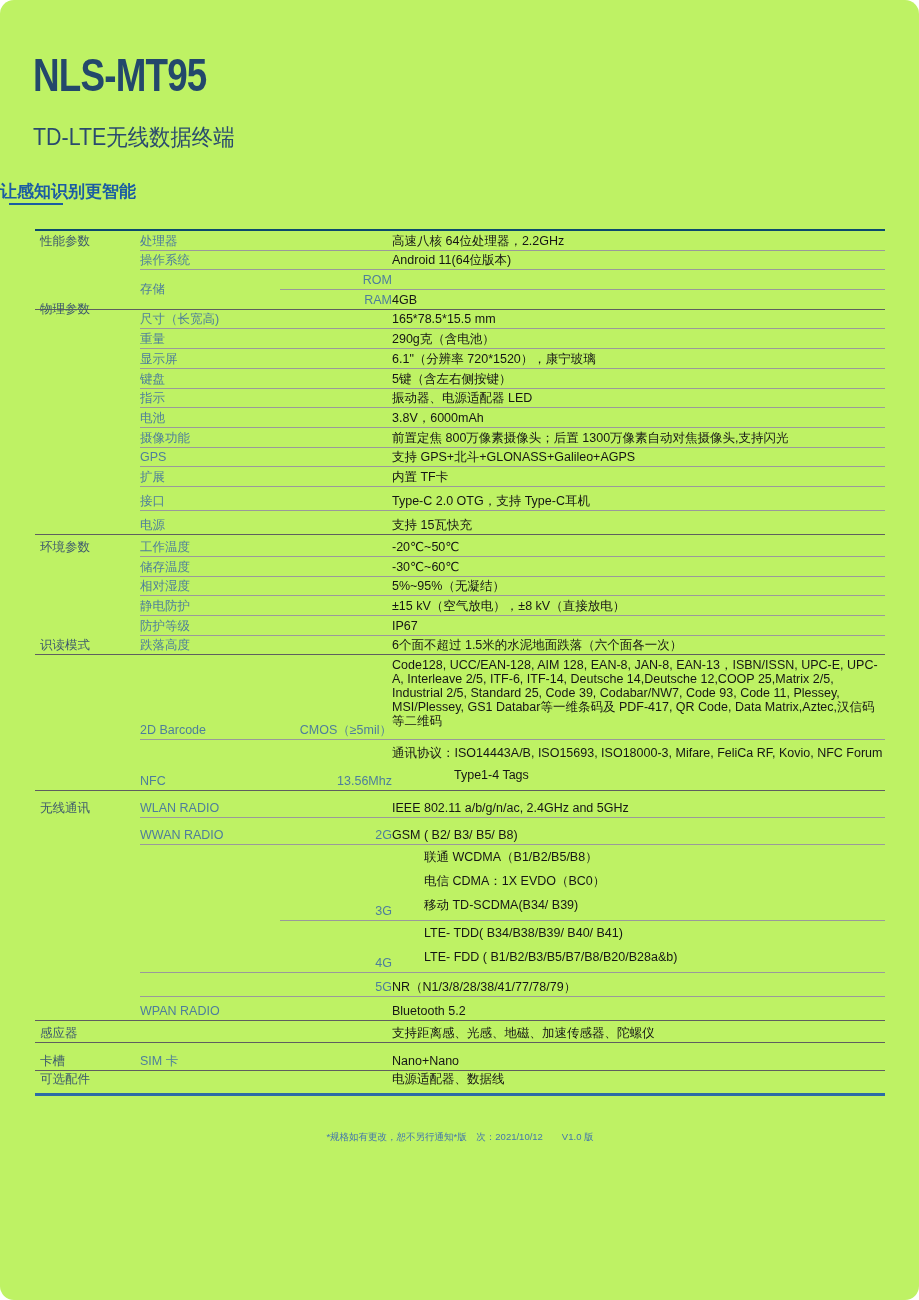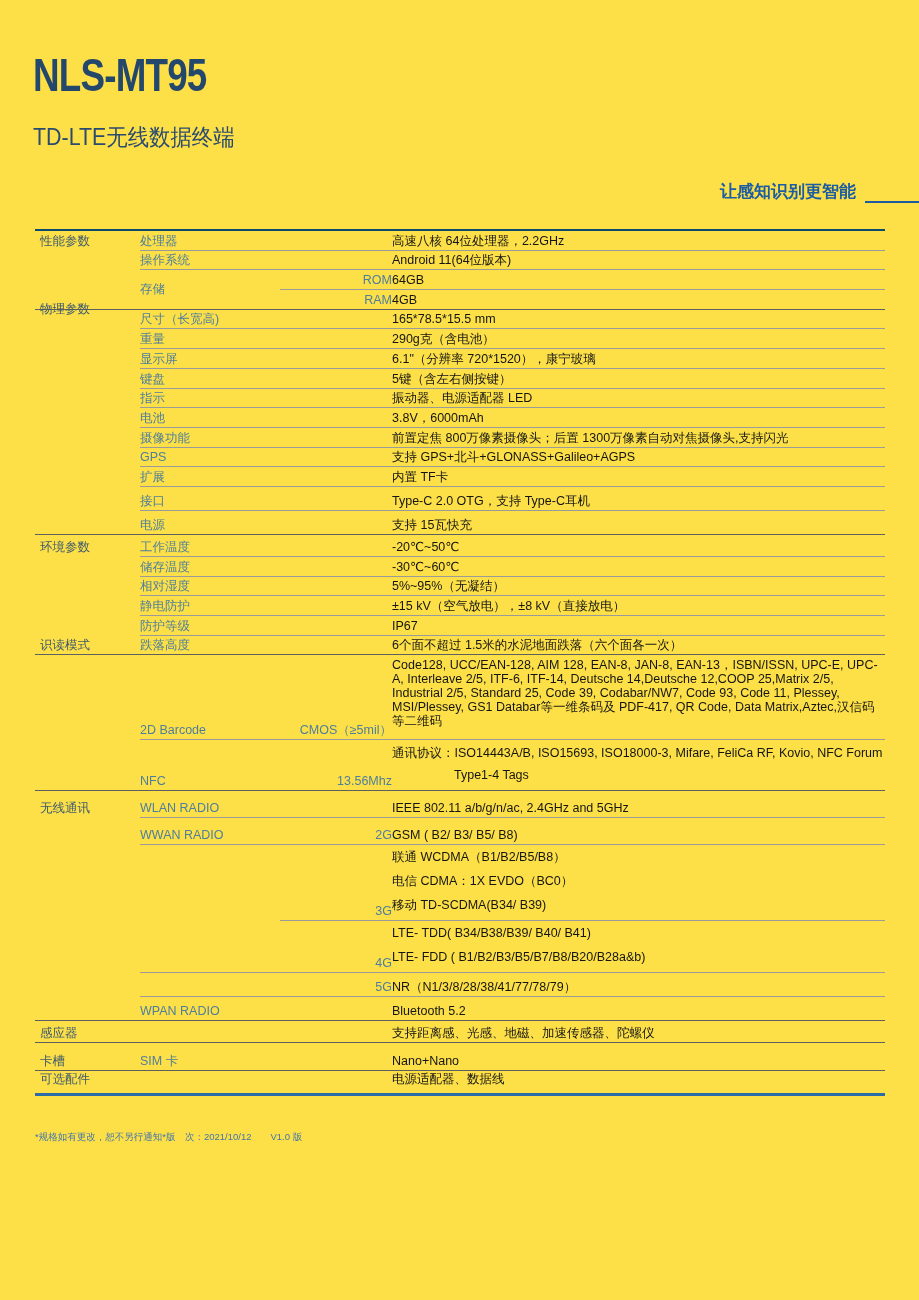--- a/index.html
+++ b/index.html
@@ -1,40 +1,41 @@
 <!DOCTYPE html>
 <html><head>
 <meta charset="utf-8">
 <style>
   html,body{margin:0;padding:0;background:#ffffff;}
   .page{
     position:relative;
     width:919px;height:1300px;
-    background:#fde047;
+    background:#bef264;
     overflow:hidden;
     font-family:"Liberation Sans","DejaVu Sans",sans-serif;
     color:#151515;
+    border-radius:14px;
   }
   
   .title{
     position:absolute;left:33px;top:48px;
     font-size:46px;font-weight:bold;color:#23486b;
     letter-spacing:-1px;
     transform:scaleX(0.80);transform-origin:left top;
     white-space:nowrap;
   }
   .subtitle{
     position:absolute;left:33px;top:122px;
     font-size:23px;color:#2a4a6e;
     transform:scaleX(0.93);transform-origin:left top;
     white-space:nowrap;
   }
   .tagline-row{
     position:absolute;top:180px;left:0;right:0;
-    display:flex;align-items:flex-end;justify-content:flex-end;
+    display:flex;align-items:flex-start;justify-content:flex-end;flex-direction:column;
   }
   .tagline{
     font-size:17px;font-weight:bold;color:#1b5ca3;
     white-space:nowrap;
   }
   .tagline-bar{
     width:54px;height:2px;background:#1b5ca3;margin-left:9px;
   }
   
   .spec{
@@ -59,27 +60,27 @@
   .attr{color:#4e7e9c;}
   .sub{color:#4e7e9c;text-align:right;}
   .val{color:#151515;}
   .bline{position:absolute;bottom:0;right:0;height:1px;}
   .b-std{left:105px;background:#9a9a9a;}
   .b-sub{left:245px;background:#9a9a9a;}
   .b-full{left:0;background:#5f5f5f;}
   .straddle{display:inline-block;transform:translateY(9px);}
   .val.block{line-height:14px;padding-top:3px;padding-bottom:12px;}
   .val .line{line-height:24px;}
-  .val.mline{padding-bottom:4px;}
+  .val.mline{padding-bottom:4px;margin-left:32px;}
   .hang{padding-left:62px;text-indent:-62px;line-height:22px;padding-top:2px;padding-bottom:5px;}
   .bottom-bar{height:3px;background:#2c6ca6;margin-top:4px;}
   
   .footer{
     position:absolute;left:35px;right:34px;top:1131px;
-    display:flex;justify-content:flex-start;align-items:baseline;
+    display:flex;justify-content:center;align-items:baseline;
     font-size:9.5px;color:#4476ad;
   }
   .footer .right{white-space:pre;}
 </style>
 </head>
 <body>
 
 <div class="page">
 
   <div class="title">NLS-MT95</div>
@@ -105,21 +106,20 @@
       <div class="cell attr">操作系统</div>
       <div class="cell sub"></div>
       <div class="cell val">Android 11(64位版本)</div>
     </div>
 
     <div class="row">
       <div class="bline b-sub"></div>
       <div class="cell sec"></div>
       <div class="cell attr"><span class="straddle">存储</span></div>
       <div class="cell sub">ROM</div>
-      <div class="cell val">64GB</div>
     </div>
 
     <div class="row">
       <div class="bline b-full"></div>
       <div class="cell sec"><span class="straddle">物理参数</span></div>
       <div class="cell attr"></div>
       <div class="cell sub">RAM</div>
       <div class="cell val">4GB</div>
     </div>
 

